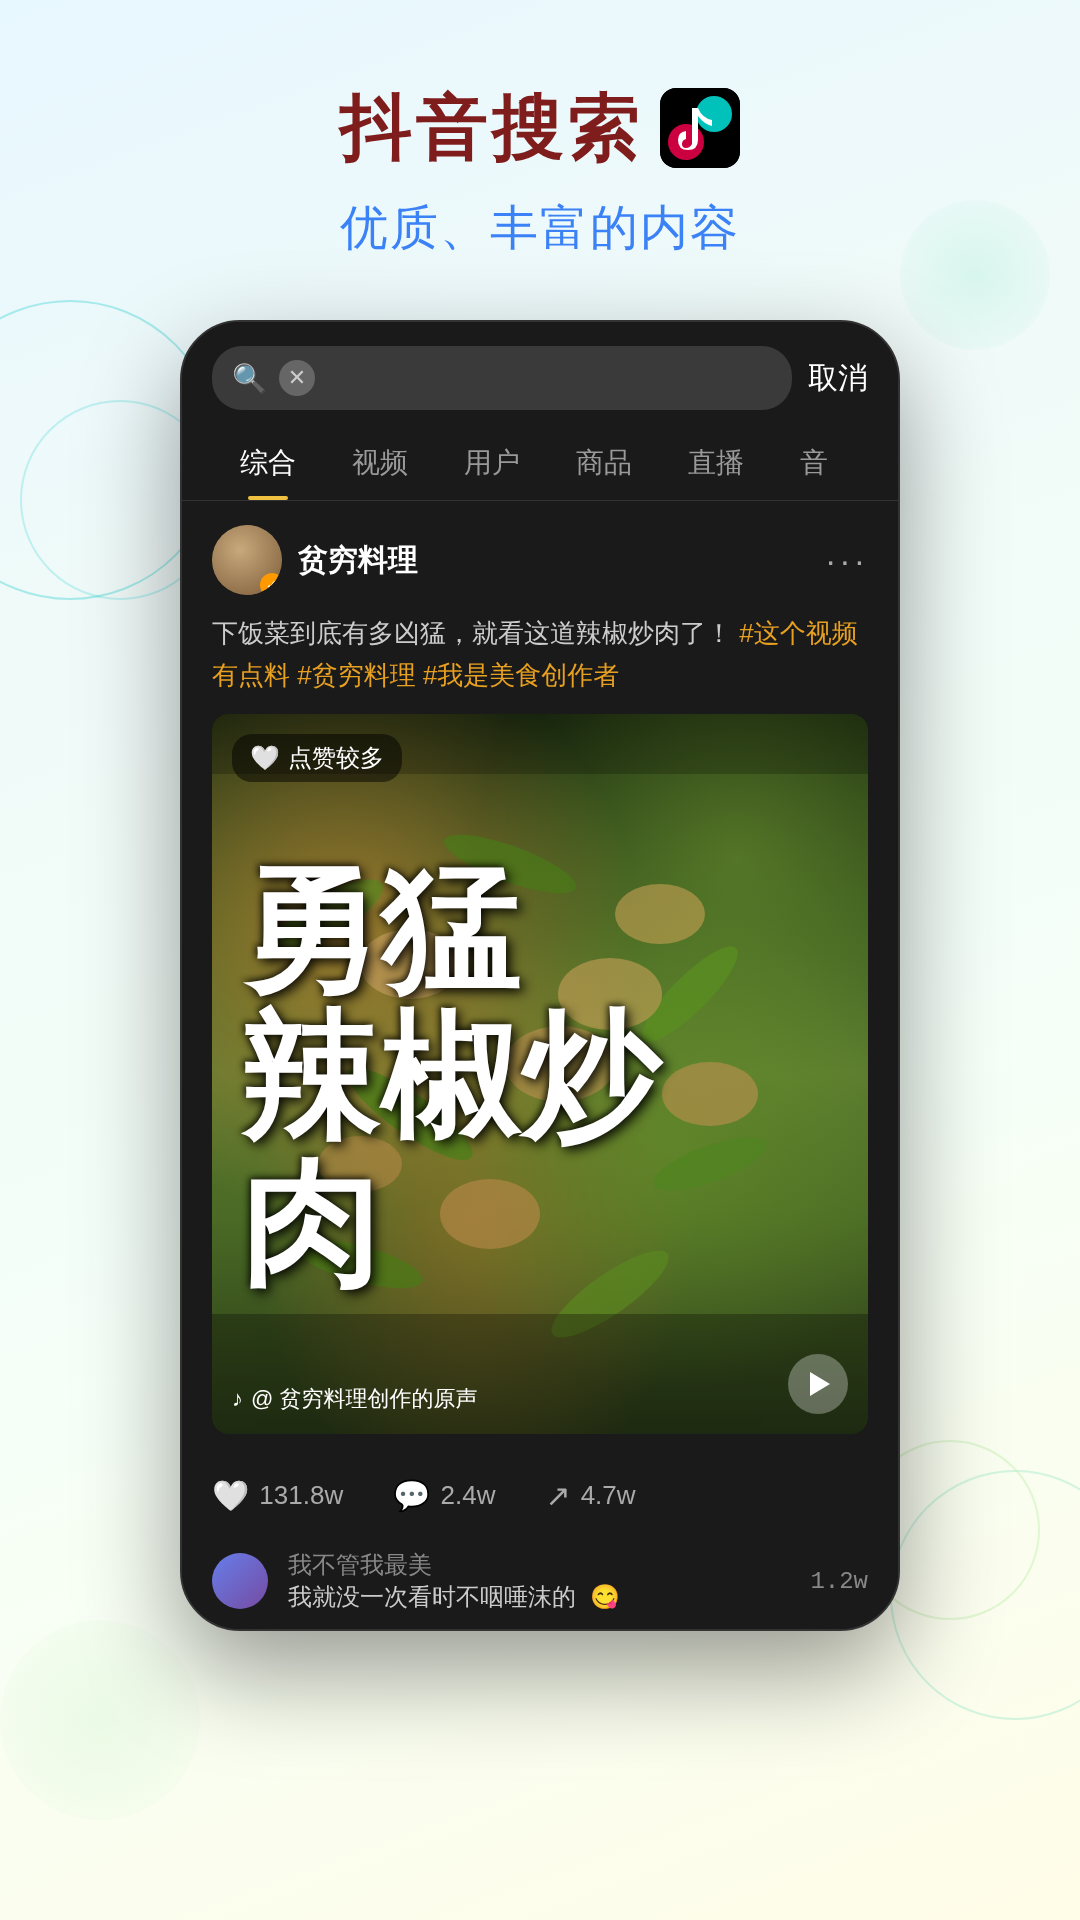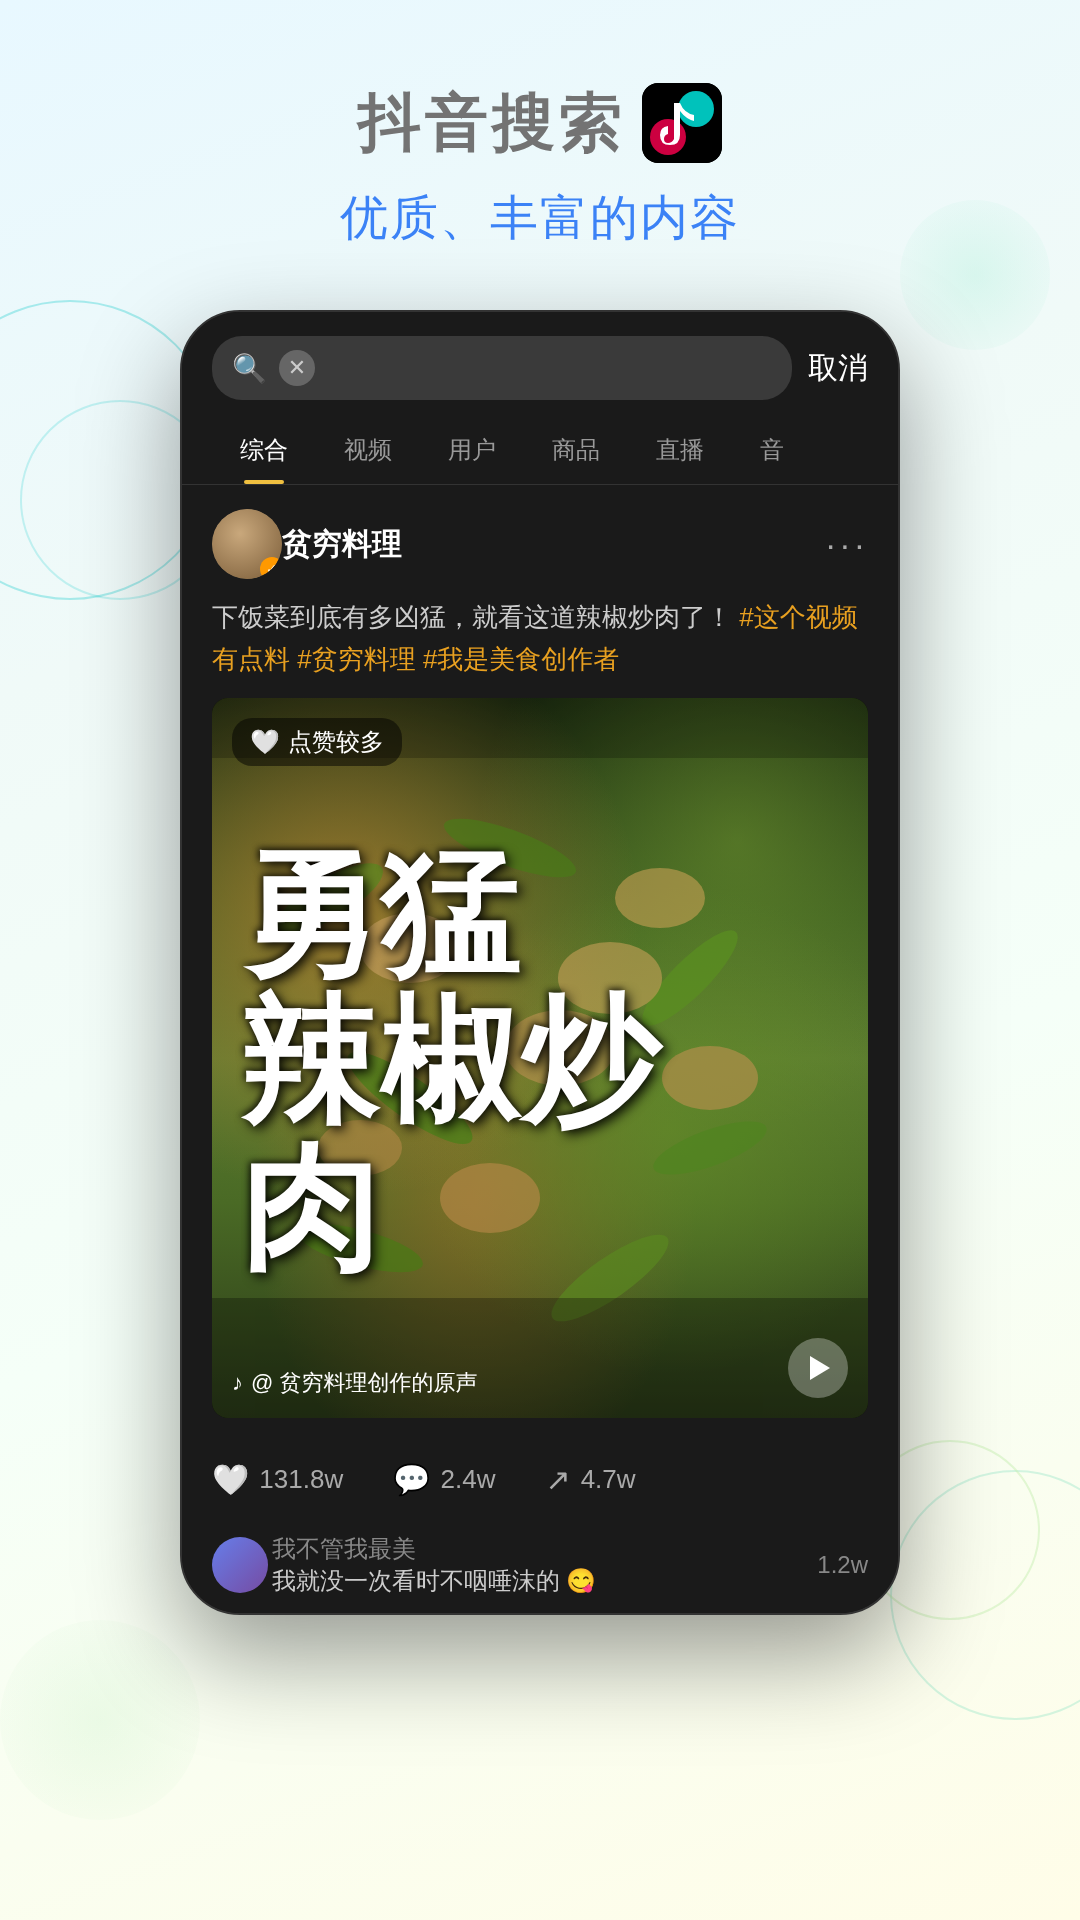--- a/index.html
+++ b/index.html
@@ -54,23 +54,23 @@
 
     .header-section {
       text-align: center;
       padding-top: 80px;
       padding-bottom: 60px;
       position: relative;
       z-index: 2;
     }
 
     .main-title {
-      font-size: 63px;
+      font-size: 72px;
       font-weight: 900;
-      color: #737373;
+      color: #7f1d1d;
       letter-spacing: 4px;
       display: flex;
       align-items: center;
       justify-content: center;
       gap: 16px;
     }
 
     .subtitle {
       font-size: 48px;
       color: #3b82f6;
@@ -147,21 +147,21 @@
     
     .tabs-area {
       background: #1a1a1a;
       display: flex;
       padding: 0 30px;
       border-bottom: 1px solid #333;
     }
 
     .tab-item {
       padding: 18px 28px;
-      font-size: 24px;
+      font-size: 28px;
       color: #999;
       position: relative;
       text-align: center;
     }
 
     .tab-item.active {
       color: #fff;
     }
 
     .tab-item.active::after {
@@ -219,20 +219,21 @@
       justify-content: center;
       font-size: 14px;
       color: #fff;
       font-weight: 900;
     }
 
     .username {
       color: #fff;
       font-size: 30px;
       font-weight: 600;
+      margin-left: 16px;
     }
 
     .post-header-left {
       display: flex;
       align-items: center;
     }
 
     .more-btn {
       color: #aaa;
       font-size: 34px;
@@ -359,21 +360,22 @@
     .stat-icon {
       font-size: 30px;
     }
 
     
     .comment-preview {
       background: #1a1a1a;
       padding: 16px 30px;
       display: flex;
       align-items: center;
-      gap: 4px;
+      gap: 20px;
+      font-family: Liberation Mono, monospace;
     }
 
     .comment-avatar {
       width: 56px;
       height: 56px;
       border-radius: 50%;
       background: linear-gradient(135deg, #667eea, #764ba2);
       flex-shrink: 0;
     }
 

